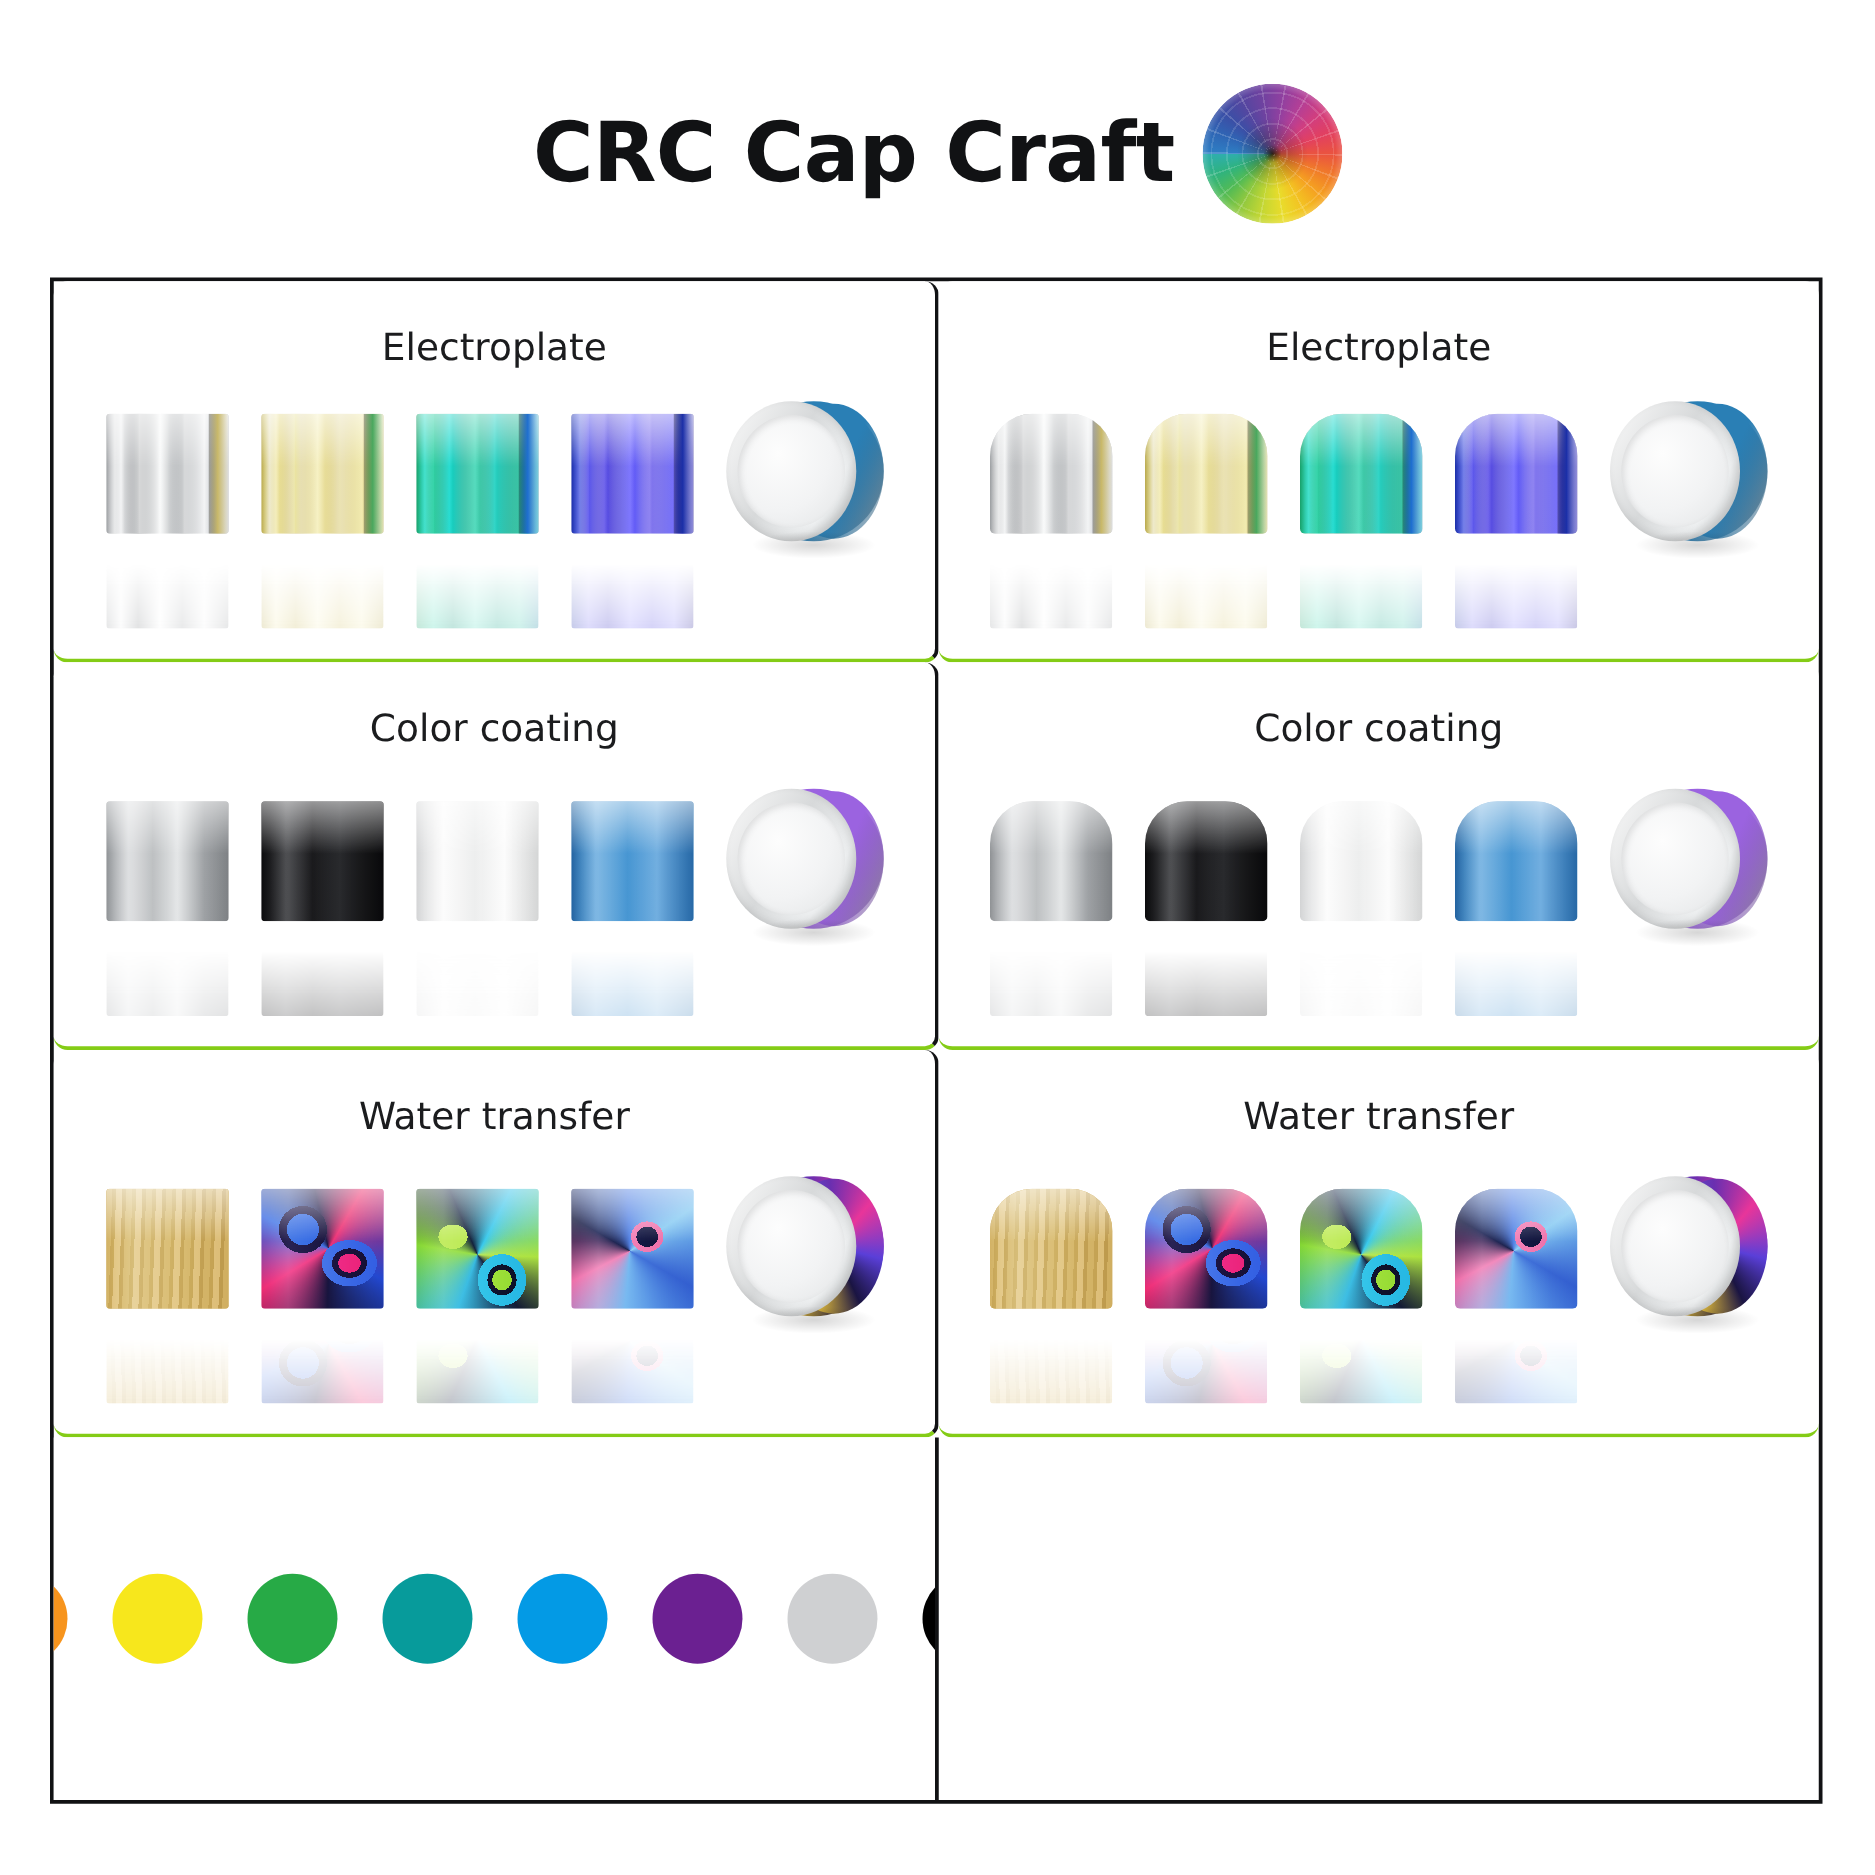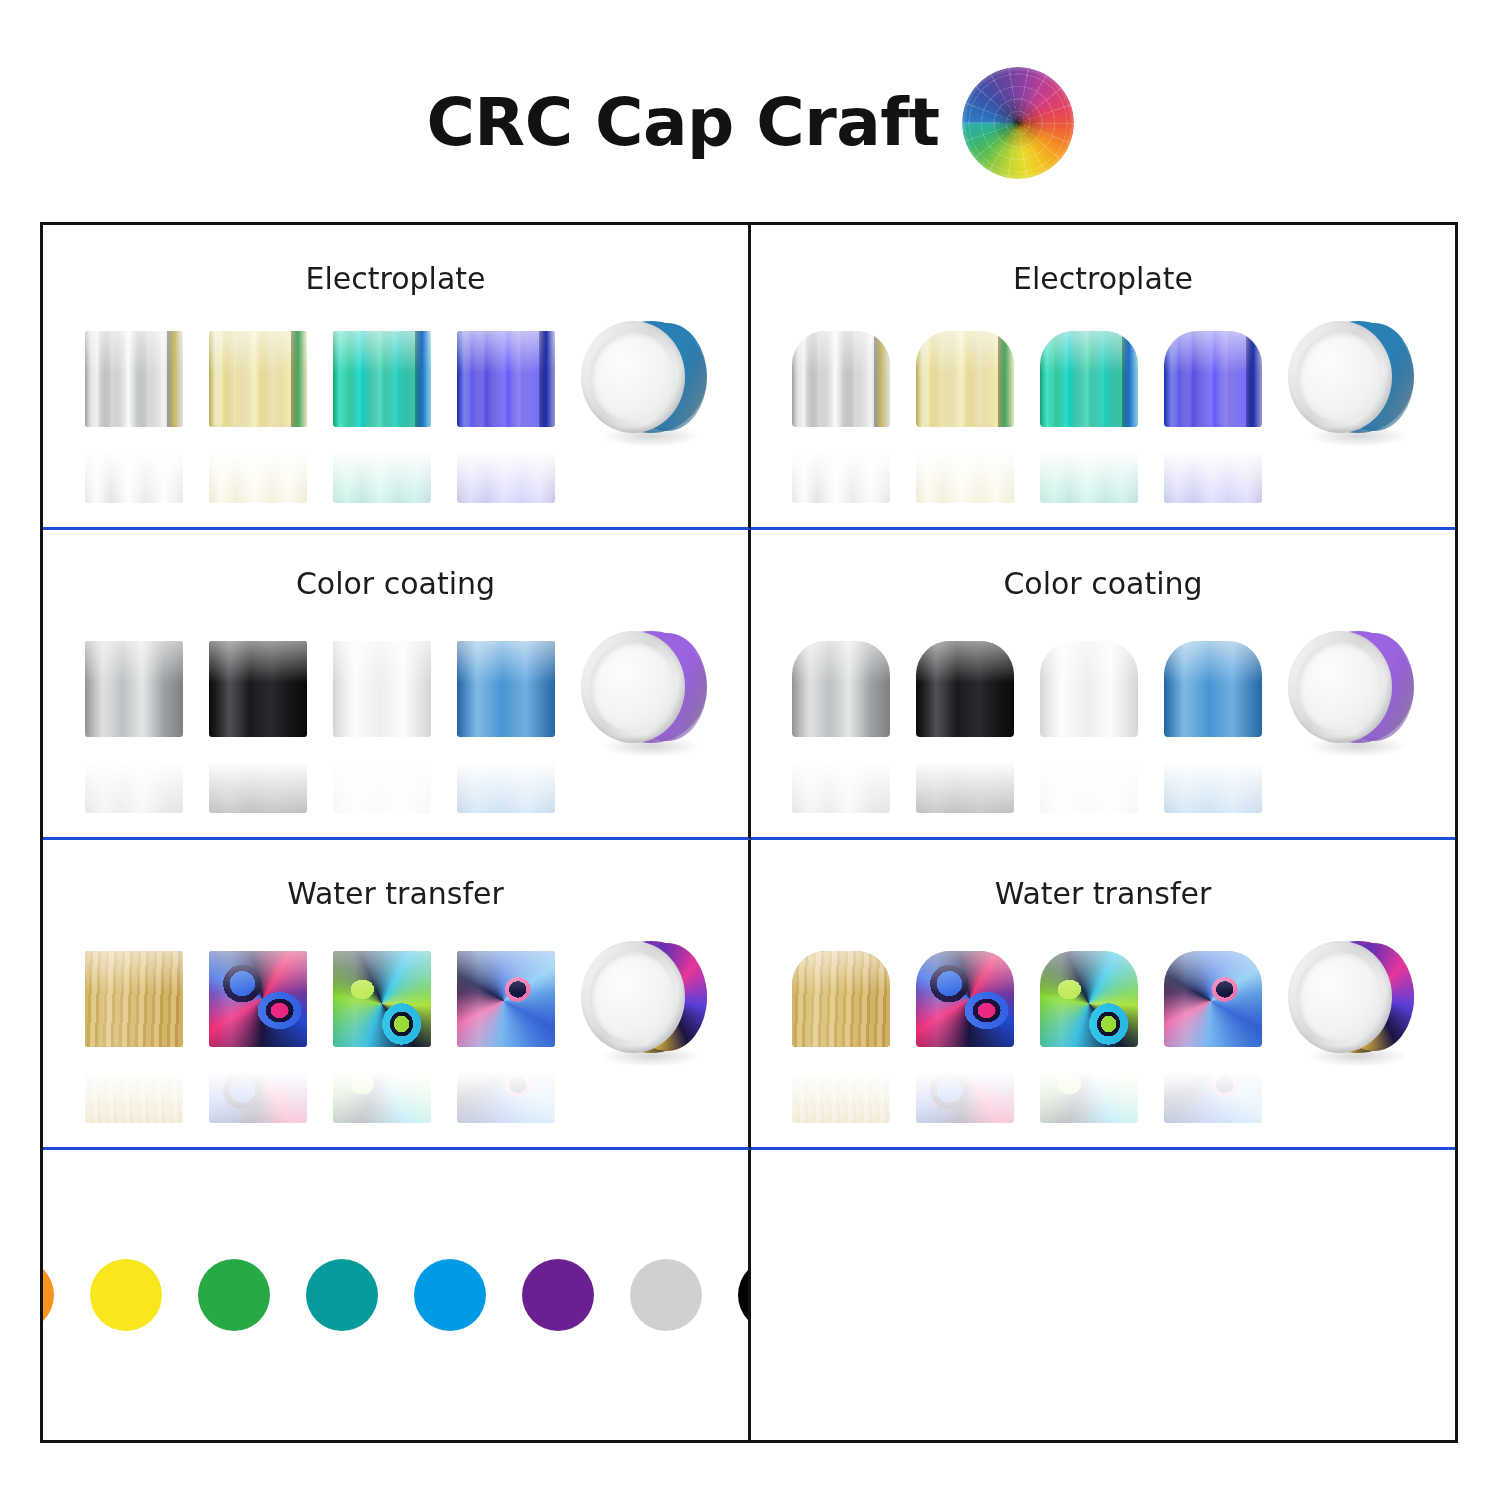--- a/index.html
+++ b/index.html
@@ -44,21 +44,21 @@
   
   .grid{
     position:absolute;left:40px;top:222px;width:1418px;height:1221px;
     border:3px solid #111214;box-sizing:border-box;
     display:grid;
     grid-template-columns:708px 1fr;
     grid-template-rows:305px 310px 310px 1fr;
   }
   .cell{position:relative;box-sizing:border-box;overflow:hidden;background:#fff;}
   .cell.bd-r{border-right:3px solid #111214;}
-  .cell.bd-b{border-bottom:3px solid #1d4ed8;}
+  .cell.bd-b{border-bottom:3px solid #84cc16;border-radius:11px;}
 
   .cell-label{
     position:absolute;left:0;right:0;top:36px;text-align:center;
     font-size:30px;color:#1b1c1e;font-weight:400;
     font-family:"DejaVu Sans", sans-serif;
   }
 
   
   .caps{
     position:absolute;left:0;right:0;bottom:24px;height:196px;

